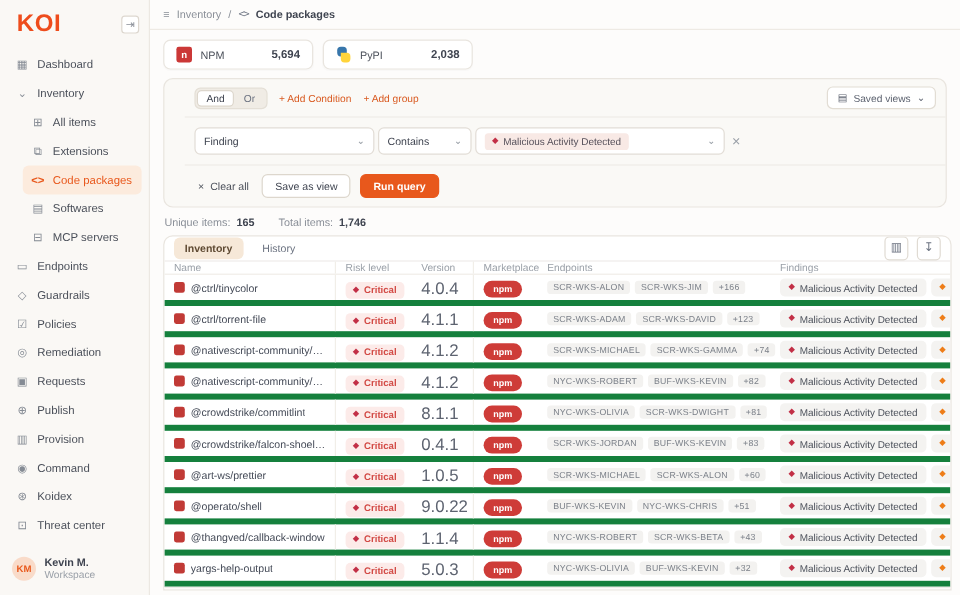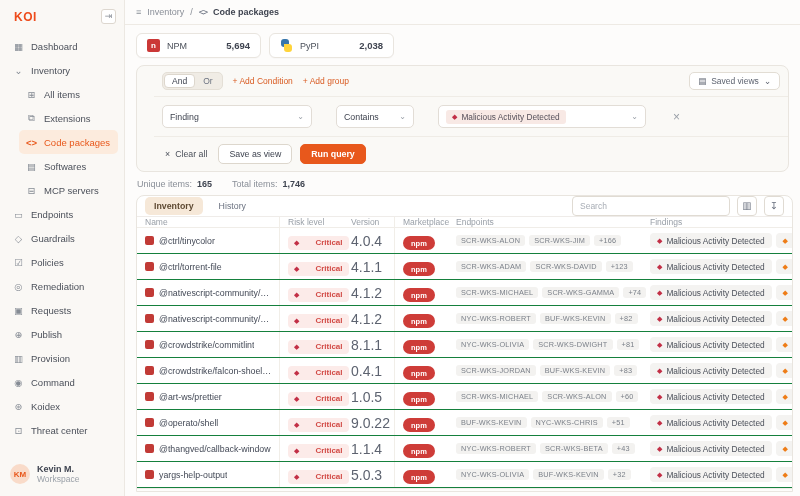--- a/index.html
+++ b/index.html
@@ -4,21 +4,21 @@
 <style>
   * { margin:0; padding:0; box-sizing:border-box; }
   html,body { width:800px; height:496px; overflow:hidden; background:#fdfcfb;
     font-family:"Liberation Sans","DejaVu Sans",sans-serif; color:#3f4450; }
   .app { display:flex; width:800px; height:496px; }
 
   
   .sidebar { width:125px; min-width:125px; background:#faf8f5; border-right:1px solid #ece8e2;
     display:flex; flex-direction:column; position:relative; }
   .side-top { display:flex; align-items:center; justify-content:space-between; padding:9px 8px 6px 14px; }
-  .logo { color:#ee4c1c; font-size:12px; font-weight:800; letter-spacing:.5px; }
+  .logo { color:#ee4c1c; font-size:20px; font-weight:800; letter-spacing:.5px; }
   .collapse-btn { width:15px; height:15px; border:1px solid #ddd7cf; border-radius:3px; background:#fff;
     color:#8a8f98; font-size:9px; line-height:13px; text-align:center; cursor:pointer; }
   .nav { flex:1; padding:4px 6px; }
   .nav-item { display:flex; align-items:center; gap:7px; height:24px; padding:0 7px; border-radius:5px;
     color:#4b505a; font-size:9.5px; cursor:pointer; white-space:nowrap; }
   .nav-item .nav-icon { width:11px; text-align:center; color:#858b94; font-size:9.5px; }
   .nav-item.child { margin-left:13px; }
   .nav-item.active { background:#fcebdd; color:#e8581c; }
   .nav-item.active .nav-icon { color:#e8581c; font-weight:700; }
   .user { display:flex; align-items:center; gap:7px; padding:10px 10px 12px 10px; }
@@ -50,21 +50,21 @@
   
   .filter-panel { margin:0 11px; background:#faf9f6; border:1px solid #e9e5df; border-radius:8px;padding-left:17px; }
   .fp-row1 { display:flex; align-items:center; gap:10px; padding:6px 8px; border-bottom:1px solid #efece6; }
   .logic-group { display:flex; background:#f0ece5; border:1px solid #e4dfd6; border-radius:5px; padding:1px; }
   .seg { font-size:8.5px; color:#6b7280; padding:2px 8px; border-radius:4px; cursor:pointer; }
   .seg.active { background:#fff; border:1px solid #ddd7cd; color:#3f4450; padding:1px 7px; }
   .add-link { font-size:8.5px; color:#d95b22; cursor:pointer; }
   .fp-spacer { flex:1; }
   .saved-views { display:flex; align-items:center; gap:5px; background:#fff; border:1px solid #e2ddd4;
     border-radius:5px; padding:3px 8px; font-size:8.5px; color:#5d6370; cursor:pointer; }
-  .fp-row2 { display:flex; align-items:center; gap:24px; padding:8px 8px; }
+  .fp-row2 { display:flex; align-items:center; gap:3px; padding:8px 8px; }
   .sel { display:flex; align-items:center; gap:5px; background:#fff; border:1px solid #e2ddd6;
     border-radius:5px; height:23px; padding:0 7px; font-size:8.8px; color:#3f4450; cursor:pointer; }
   .sel .chev { margin-left:auto; color:#9aa0a8; font-size:8px; }
   .sel-field { width:150px; }
   .sel-op { width:78px;align-items:center; }
   .sel-value { width:208px; }
   .value-pill { display:flex; align-items:center; gap:4px; background:#f8e9e5; border-radius:3px;
     padding:2px 6px; font-size:8.3px; color:#56505a; }
   .x-remove { color:#9aa0a8; font-size:12px; cursor:pointer; padding:0 3px; }
   .fp-row3 { display:flex; align-items:center; gap:8px; padding:7px 8px; border-top:1px solid #efece6; }
@@ -85,33 +85,33 @@
   .tab { font-size:8.8px; padding:4px 9px; border-radius:5px; color:#6b7280; cursor:pointer; }
   .tab.active { background:#f6e8d8; color:#5f4a33; font-weight:600; }
   .search-input { width:158px; height:20px; border:1px solid #e0dbd3; border-radius:4px; padding:0 7px;
     font-size:8.5px; color:#3f4450; outline:none; font-family:inherit; background:#fff; }
   .search-input::placeholder { color:#a8adb5; }
   .icon-btn { width:20px; height:20px; border:1px solid #e0dbd3; border-radius:4px; background:#fff;
     color:#6b7280; font-size:10px; line-height:18px; text-align:center; cursor:pointer; }
 
   .thead, .trow { display:flex; align-items:center; }
   .thead { height:21px; color:#9aa0a8; font-size:8.5px; border-bottom:1px solid #f0ede8; }
-  .trow { height:26px; border-bottom:1px solid #15803d; cursor:pointer; }
+  .trow { height:26px; border-bottom:5px solid #15803d; cursor:pointer; }
   .c-name { width:143px; min-width:143px; padding-left:8px; padding-right:6px; display:flex; align-items:center;
     gap:5px; border-right:1px solid #f1eee8; align-self:stretch; overflow:hidden; white-space:nowrap; }
   .c-risk { width:67px; min-width:67px; padding-left:8px; }
   .c-version { width:48px; min-width:48px; padding-left:4px; border-right:1px solid #f1eee8; align-self:stretch;
     display:flex; align-items:center; }
   .c-mkt { width:57px; min-width:57px; padding-left:8px; }
   .c-ep { width:190px; min-width:190px; padding-left:4px; display:flex; align-items:center; gap:4px; white-space:nowrap; }
   .c-find { flex:1; padding-left:8px; display:flex; align-items:center; gap:4px; white-space:nowrap; overflow:visible; }
   .thead .c-name, .thead .c-version { border-right:1px solid #f1eee8; align-self:stretch; display:flex; align-items:center; }
   .pkg-cube { width:9px; height:9px; min-width:9px; background:#c13a36; border-radius:2px; }
   .pkg-name { font-size:8.8px; color:#434956; overflow:hidden; text-overflow:ellipsis; }
-  .badge-critical { display:inline-flex; align-items:center; gap:16px; background:#fcebe9; border-radius:4px;
+  .badge-critical { display:inline-flex; align-items:center; gap:4px; background:#fcebe9; border-radius:4px;
     padding:2.5px 6px; font-size:8px; font-weight:600; color:#d24a45; }
   .dmd { font-size:7px; line-height:1; }
   .dmd.red { color:#c22f46; }
   .dmd.orange { color:#ee7d18; }
   .version-txt { font-size:14px; color:#5d6370; }
   .npm-pill { background:#ce3c38; color:#fff; font-size:7.5px; font-weight:700; border-radius:9px; padding:2.5px 8px; }
   .ep-chip { background:#f3f2f0; border-radius:3px; padding:1px 5px; font-size:7.3px; color:#7b8089; letter-spacing:.2px; }
   .find-pill { display:inline-flex; align-items:center; gap:4px; background:#f4f3f1; border-radius:4px;
     padding:2.5px 7px; font-size:8.3px; color:#4b505a; }
   .find-pill.cut { padding-right:40px; }
@@ -297,21 +297,20 @@
       <span class="stats-gap"></span>
       <span>Total items:</span>
       <b>1,746</b>
     </div>
 
     <div class="table-card">
       <div class="toolbar">
         <span class="tab active">Inventory</span>
         <span class="tab">History</span>
         <span class="fp-spacer"></span>
-        <input class="search-input" placeholder="Search" style="">
         <span class="icon-btn">▥</span>
         <span class="icon-btn">↧</span>
       </div>
 
       <div class="thead">
         <span class="c-name">Name</span>
         <span class="c-risk">Risk level</span>
         <span class="c-version">Version</span>
         <span class="c-mkt">Marketplace</span>
         <span class="c-ep">Endpoints</span>

